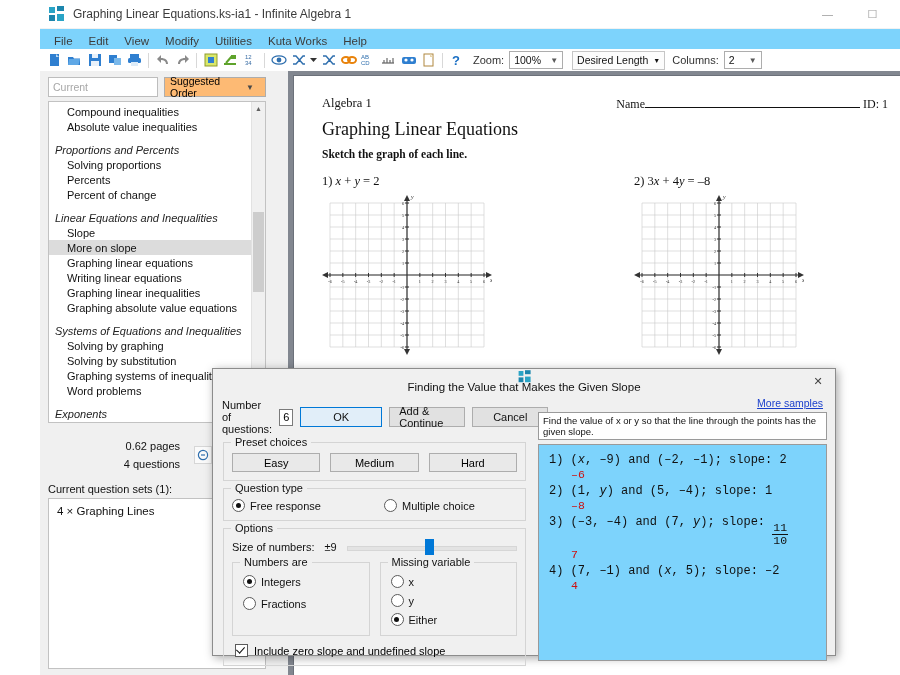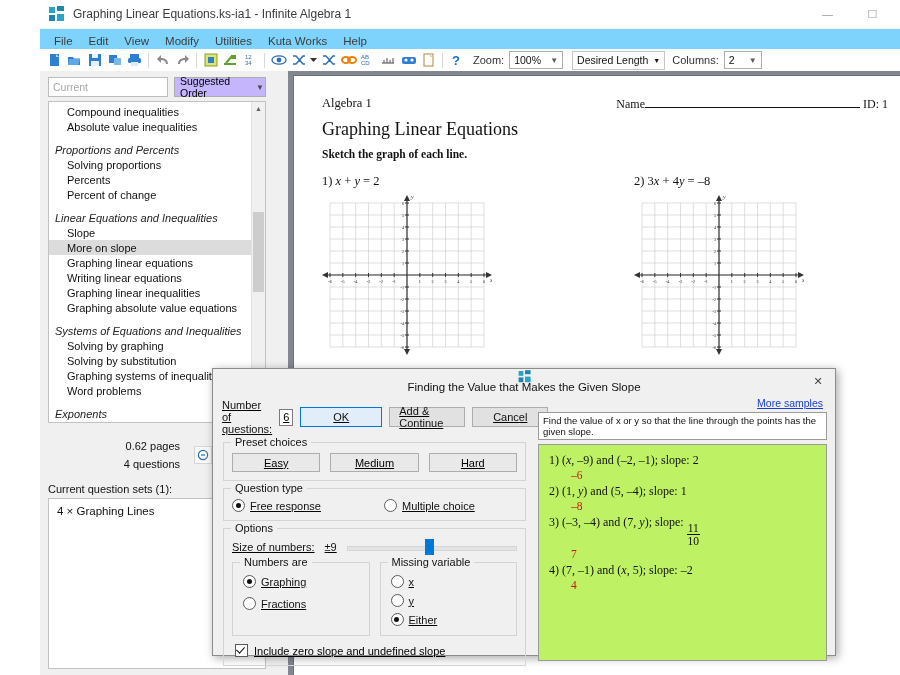--- a/index.html
+++ b/index.html
@@ -42,23 +42,23 @@
   .combo .arr{margin-left:6px;color:#5a5a5a;font-size:8px;padding-right:2px;}
   .btn-split{height:17px;border:1px solid #c6c6c6;background:#fcfcfc;display:inline-flex;
              align-items:center;font-size:10.5px;padding:0 4px;color:#111;}
 
   
   .body{position:absolute;top:71px;left:0;right:0;bottom:0;display:flex;}
   .leftpane{width:232px;background:#f0f0f0;position:relative;display:flex;flex-direction:column;}
   .filterrow{display:flex;padding:6px 6px 4px 8px;gap:6px;align-items:center;}
   .filterbox{flex:1;height:16px;border:1px solid #bdbdbd;background:#fff;
              font-size:10.5px;color:#a7a7a7;padding:1px 4px;display:flex;align-items:center;}
-  .orderbox{width:84px;height:18px;border:1px solid #adadad;background:#c4b5fd;
+  .orderbox{width:84px;height:18px;border:1px solid #adadad;background:#fdba74;
             display:flex;align-items:center;justify-content:space-between;
-            font-size:10.5px;padding:0 1px 0 5px;}
+            font-size:10.5px;padding:0 11px 0 5px;}
   .orderbox .arr{font-size:8px;color:#4a4a4a;}
 
   .topiclist{margin:0 6px 0 8px;border:1px solid #c2c2c2;background:#fff;
              position:relative;height:320px;overflow:hidden;}
   .tl-inner{position:absolute;top:0;left:0;right:13px;bottom:0;padding-top:2px;}
   .tl-head{font-style:italic;font-size:11px;color:#222;padding:2px 0 1px 6px;}
   .tl-item{font-size:11px;color:#111;padding:1.5px 0 1.5px 18px;white-space:nowrap;}
   .tl-item.sel{background:#dcdcdc;}
   .tl-gap{height:8px;}
   .tl-scroll{position:absolute;right:0;top:0;bottom:0;width:13px;background:#f0f0f0;
@@ -108,21 +108,21 @@
 
   
   .dialog{position:absolute;left:172px;top:368px;width:622px;height:286px;
           background:#f0f0f0;border:1px solid #8c8c8c;box-shadow:2px 2px 9px rgba(0,0,0,.35);}
   .dlg-title{height:24px;display:flex;align-items:center;position:relative;background:#f0f0f0;flex-direction:column;}
   .dlg-title .app-icon{margin-left:8px;margin-right:7px;transform:scale(.8);}
   .dlg-title span.t{font-size:11.5px;color:#111;}
   .dlg-x{position:absolute;right:0;top:0;width:34px;height:24px;display:flex;
          align-items:center;justify-content:center;color:#444;font-size:11px;}
   .dlg-body{position:absolute;left:0;top:24px;right:0;bottom:0;display:flex;}
-  .dlg-left{width:312px;position:relative;padding:0 0 0 9px;text-decoration:underline;}
+  .dlg-left{width:312px;position:relative;padding:0 0 0 9px;}
   .dlg-right{flex:1;position:relative;padding:4px 8px 8px 4px;}
 
   .row1{display:flex;align-items:center;gap:7px;padding-top:6px;}
   .lbl{font-size:11px;color:#111;}
   .numbox{width:32px;height:15px;border:1px solid #7a7a7a;background:#fff;font-size:11px;
           padding:0 3px;display:flex;align-items:center;}
   .dbtn{height:18px;min-width:56px;border:1px solid #adadad;background:#e1e1e1;
         font-size:11px;color:#111;display:flex;align-items:center;justify-content:center;
         padding:0 9px;}
   .dbtn.def{border:1px solid #0078d7;background:#e1eef9;min-width:62px;}
@@ -152,22 +152,22 @@
   .stacked{display:flex;flex-direction:column;gap:9px;}
   .checkrow{display:flex;align-items:center;gap:6px;margin:8px 0 0 3px;font-size:11px;}
   .chk{width:11px;height:11px;border:1px solid #5a5a5a;background:#fff;position:relative;flex:none;}
   .chk.on::after{content:"";position:absolute;left:2px;top:0px;width:4px;height:7px;
         border:solid #111;border-width:0 1.6px 1.6px 0;transform:rotate(42deg);}
 
   .moresamples{text-align:right;font-size:10.5px;color:#1a3fcc;text-decoration:underline;
         padding:0 4px 3px 0;}
   .dirbox{border:1px solid #9a9a9a;background:#fff;font-size:9.5px;color:#111;
         padding:2px 4px;font-family:"Liberation Sans",sans-serif;}
-  .previewbox{margin-top:4px;border:1px solid #9a9a9a;background:#bef264;height:207px;
-        padding:8px 10px 0 10px;font-family:Liberation Serif, serif;overflow:hidden;}
+  .previewbox{margin-top:4px;border:1px solid #9a9a9a;background:#7dd3fc;height:207px;
+        padding:8px 10px 0 10px;font-family:Liberation Mono, monospace;overflow:hidden;}
   .pq{margin-bottom:3px;}
   .pq .q{font-size:12px;color:#111;}
   .pq .q i{font-style:italic;}
   .pq .a{font-size:11.5px;color:#cc1111;padding-left:22px;margin-top:1px;}
   .frac{display:inline-flex;flex-direction:column;align-items:center;
         vertical-align:-6px;line-height:1.05;font-size:11.5px;}
   .frac .num{border-bottom:1px solid #111;padding:0 1px;}
 </style>
 </head>
 <body>
@@ -685,21 +685,21 @@
               <div class="thumb"></div>
             </div>
           </div>
 
           <div class="twocol">
             <div class="grp">
               <div class="cap">Numbers are</div>
               <div class="stacked">
                 <div class="radio">
                   <span class="rdot on"></span>
-                  <span>Graphing</span>
+                  <span>Integers</span>
                 </div>
                 <div class="radio">
                   <span class="rdot"></span>
                   <span>Fractions</span>
                 </div>
               </div>
             </div>
             <div class="grp">
               <div class="cap">Missing variable</div>
               <div class="stacked" style="gap:6px">

